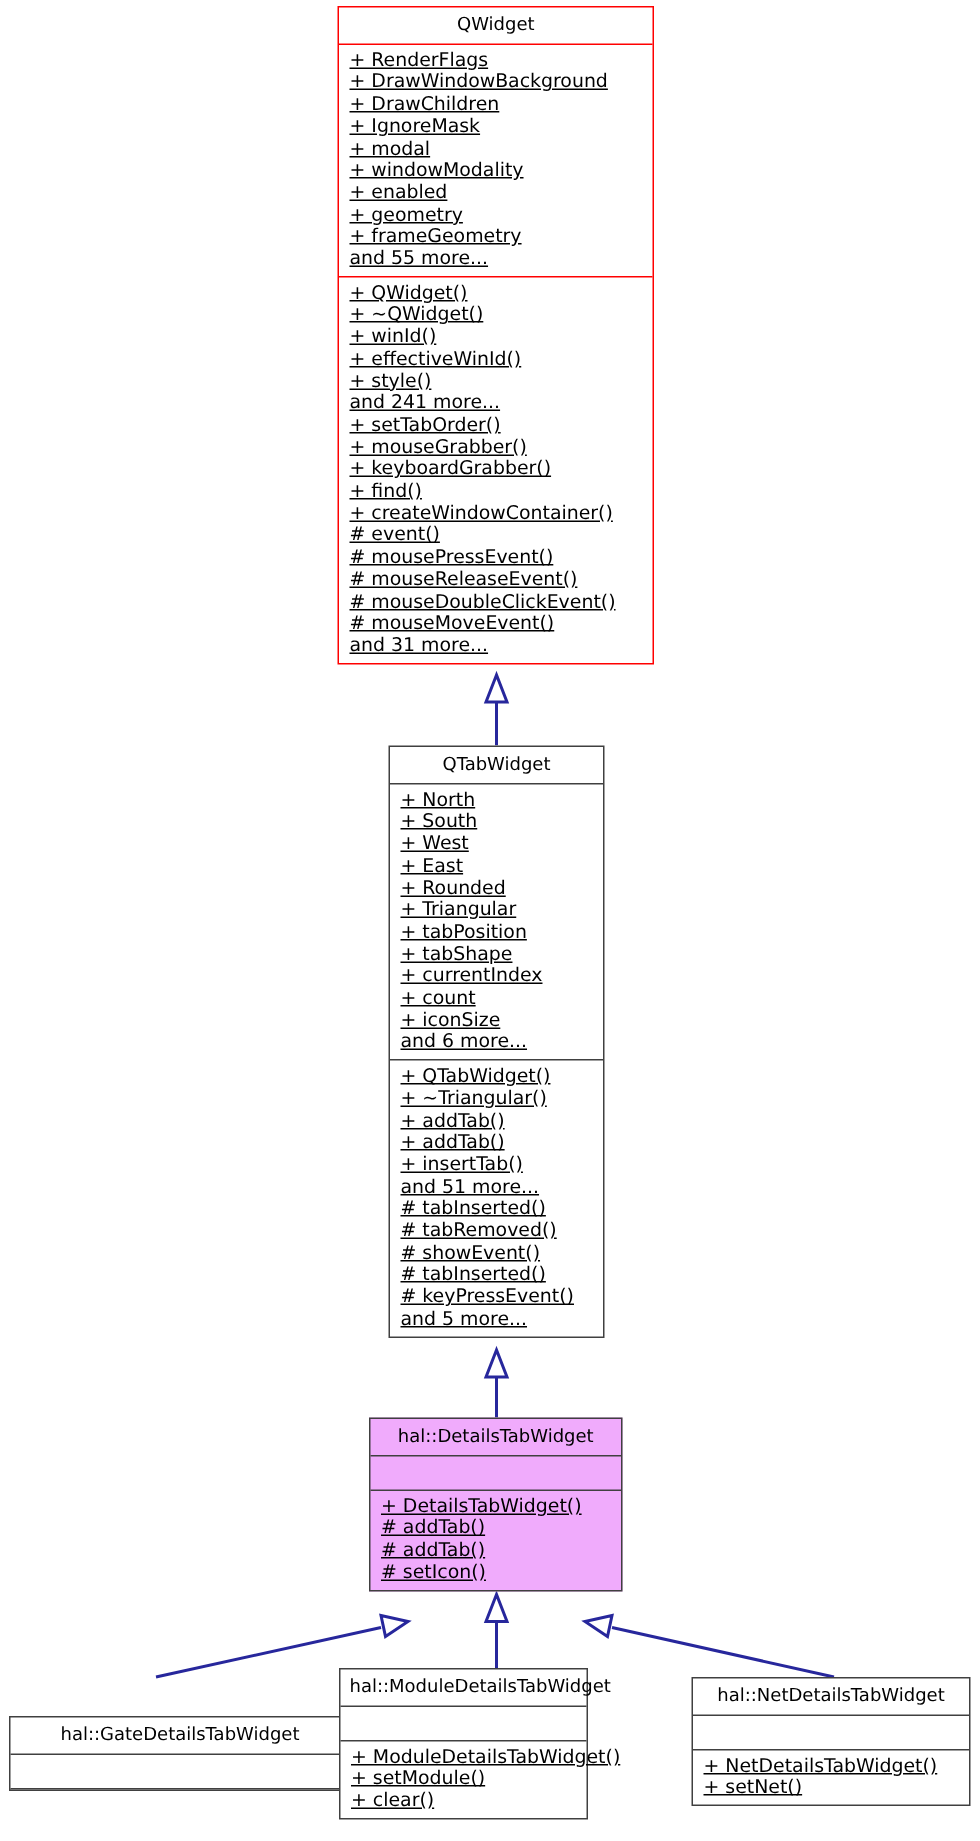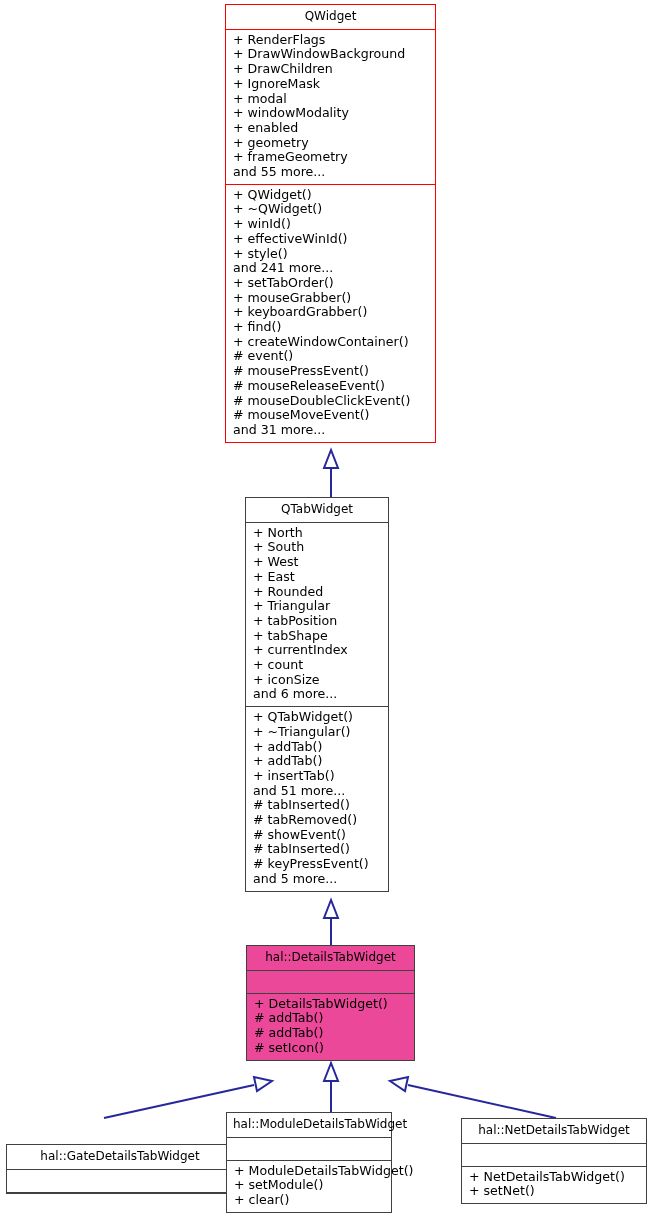--- a/index.html
+++ b/index.html
@@ -34,37 +34,38 @@
     background: #ffffff;
     border: 1px solid #404040;
     font-size: 12.6px;
     line-height: 14.7px;
     color: #000000;
   }
   .uml-box.red {
     border-color: #ff0000;
   }
   .uml-box.filled {
-    background: #ec4899;
+    background: #f0abfc;
   }
   .uml-title {
     text-align: center;
     padding: 4px 6px 5px 6px;
     white-space: nowrap;
     font-size: 12px;
   }
   .uml-sep {
     height: 0;
     border-top: 1px solid #404040;
   }
   .red .uml-sep {
     border-top-color: #ff0000;
   }
   .uml-compartment {
     padding: 3px 0 4px 0;
+    text-decoration: underline;
   }
   .uml-compartment.empty {
     height: 15px;
     padding: 3px 0 4px 0;
   }
   .uml-row {
     white-space: nowrap;
     padding: 0 6px 0 7px;
     font-size: 12.6px;
     line-height: 14.7px;
@@ -123,21 +124,21 @@
       <div class="uml-row">+ createWindowContainer()</div>
       <div class="uml-row"># event()</div>
       <div class="uml-row"># mousePressEvent()</div>
       <div class="uml-row"># mouseReleaseEvent()</div>
       <div class="uml-row"># mouseDoubleClickEvent()</div>
       <div class="uml-row"># mouseMoveEvent()</div>
       <div class="uml-row">and 31 more...</div>
     </div>
   </div>
 
-  <div class="uml-box" style="left:245px; top:497px; width:144px;">
+  <div class="uml-box" style="left:259px; top:497px; width:144px;">
     <div class="uml-title">QTabWidget</div>
     <div class="uml-sep"></div>
     <div class="uml-compartment">
       <div class="uml-row">+ North</div>
       <div class="uml-row">+ South</div>
       <div class="uml-row">+ West</div>
       <div class="uml-row">+ East</div>
       <div class="uml-row">+ Rounded</div>
       <div class="uml-row">+ Triangular</div>
       <div class="uml-row">+ tabPosition</div>

